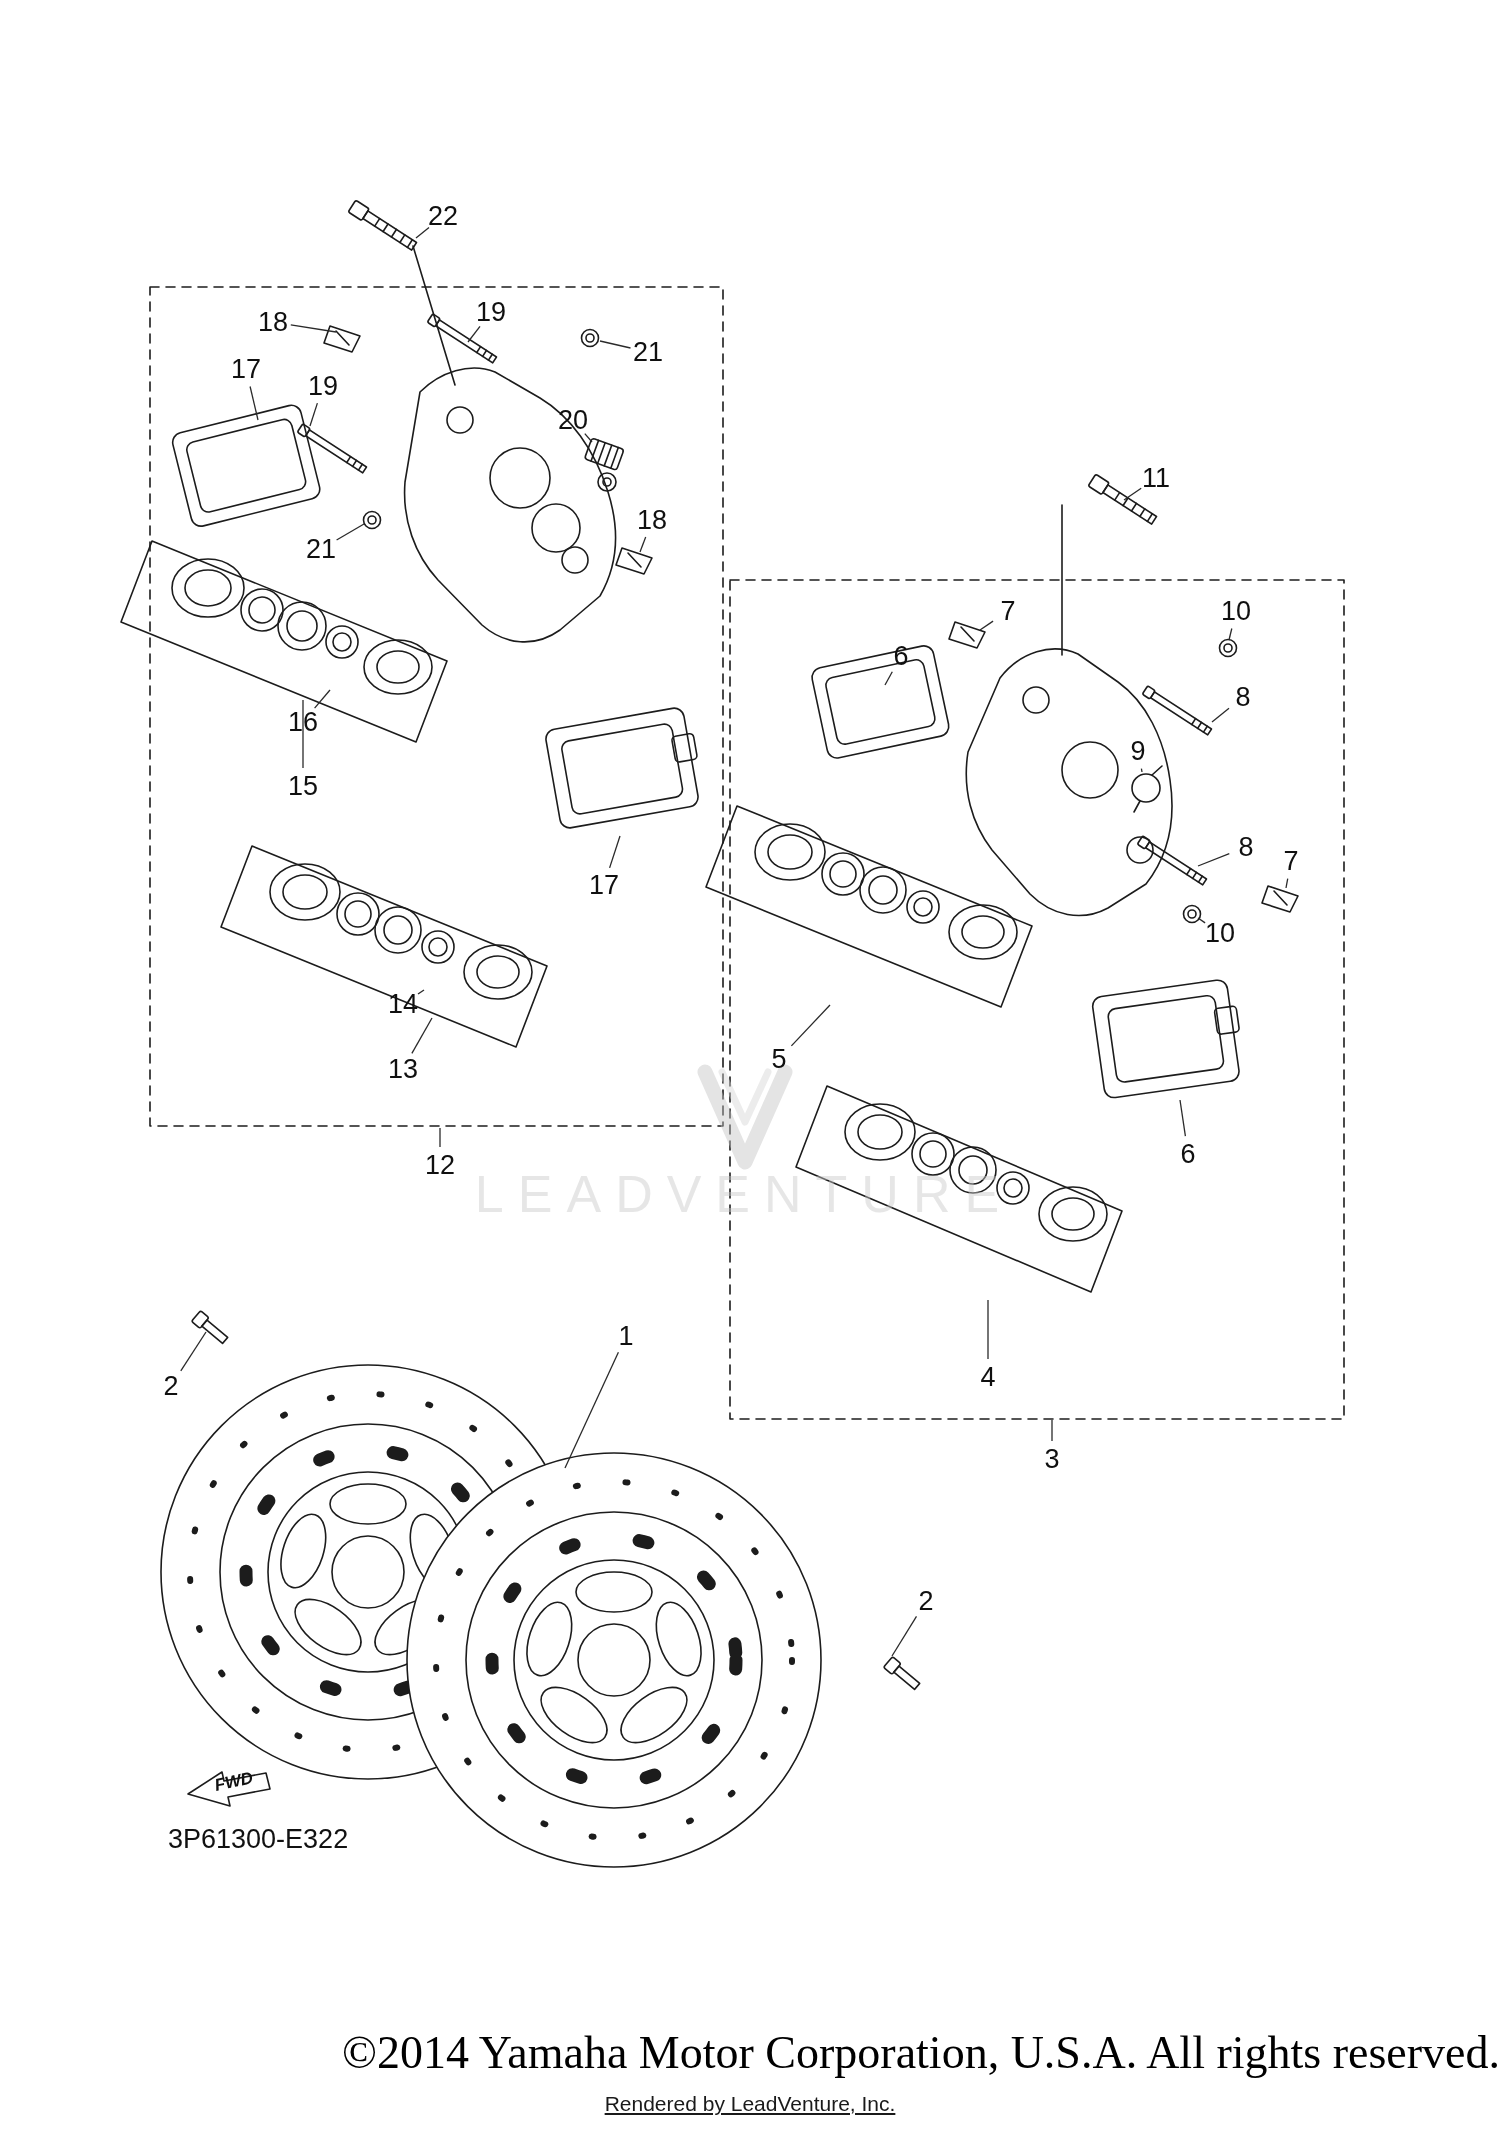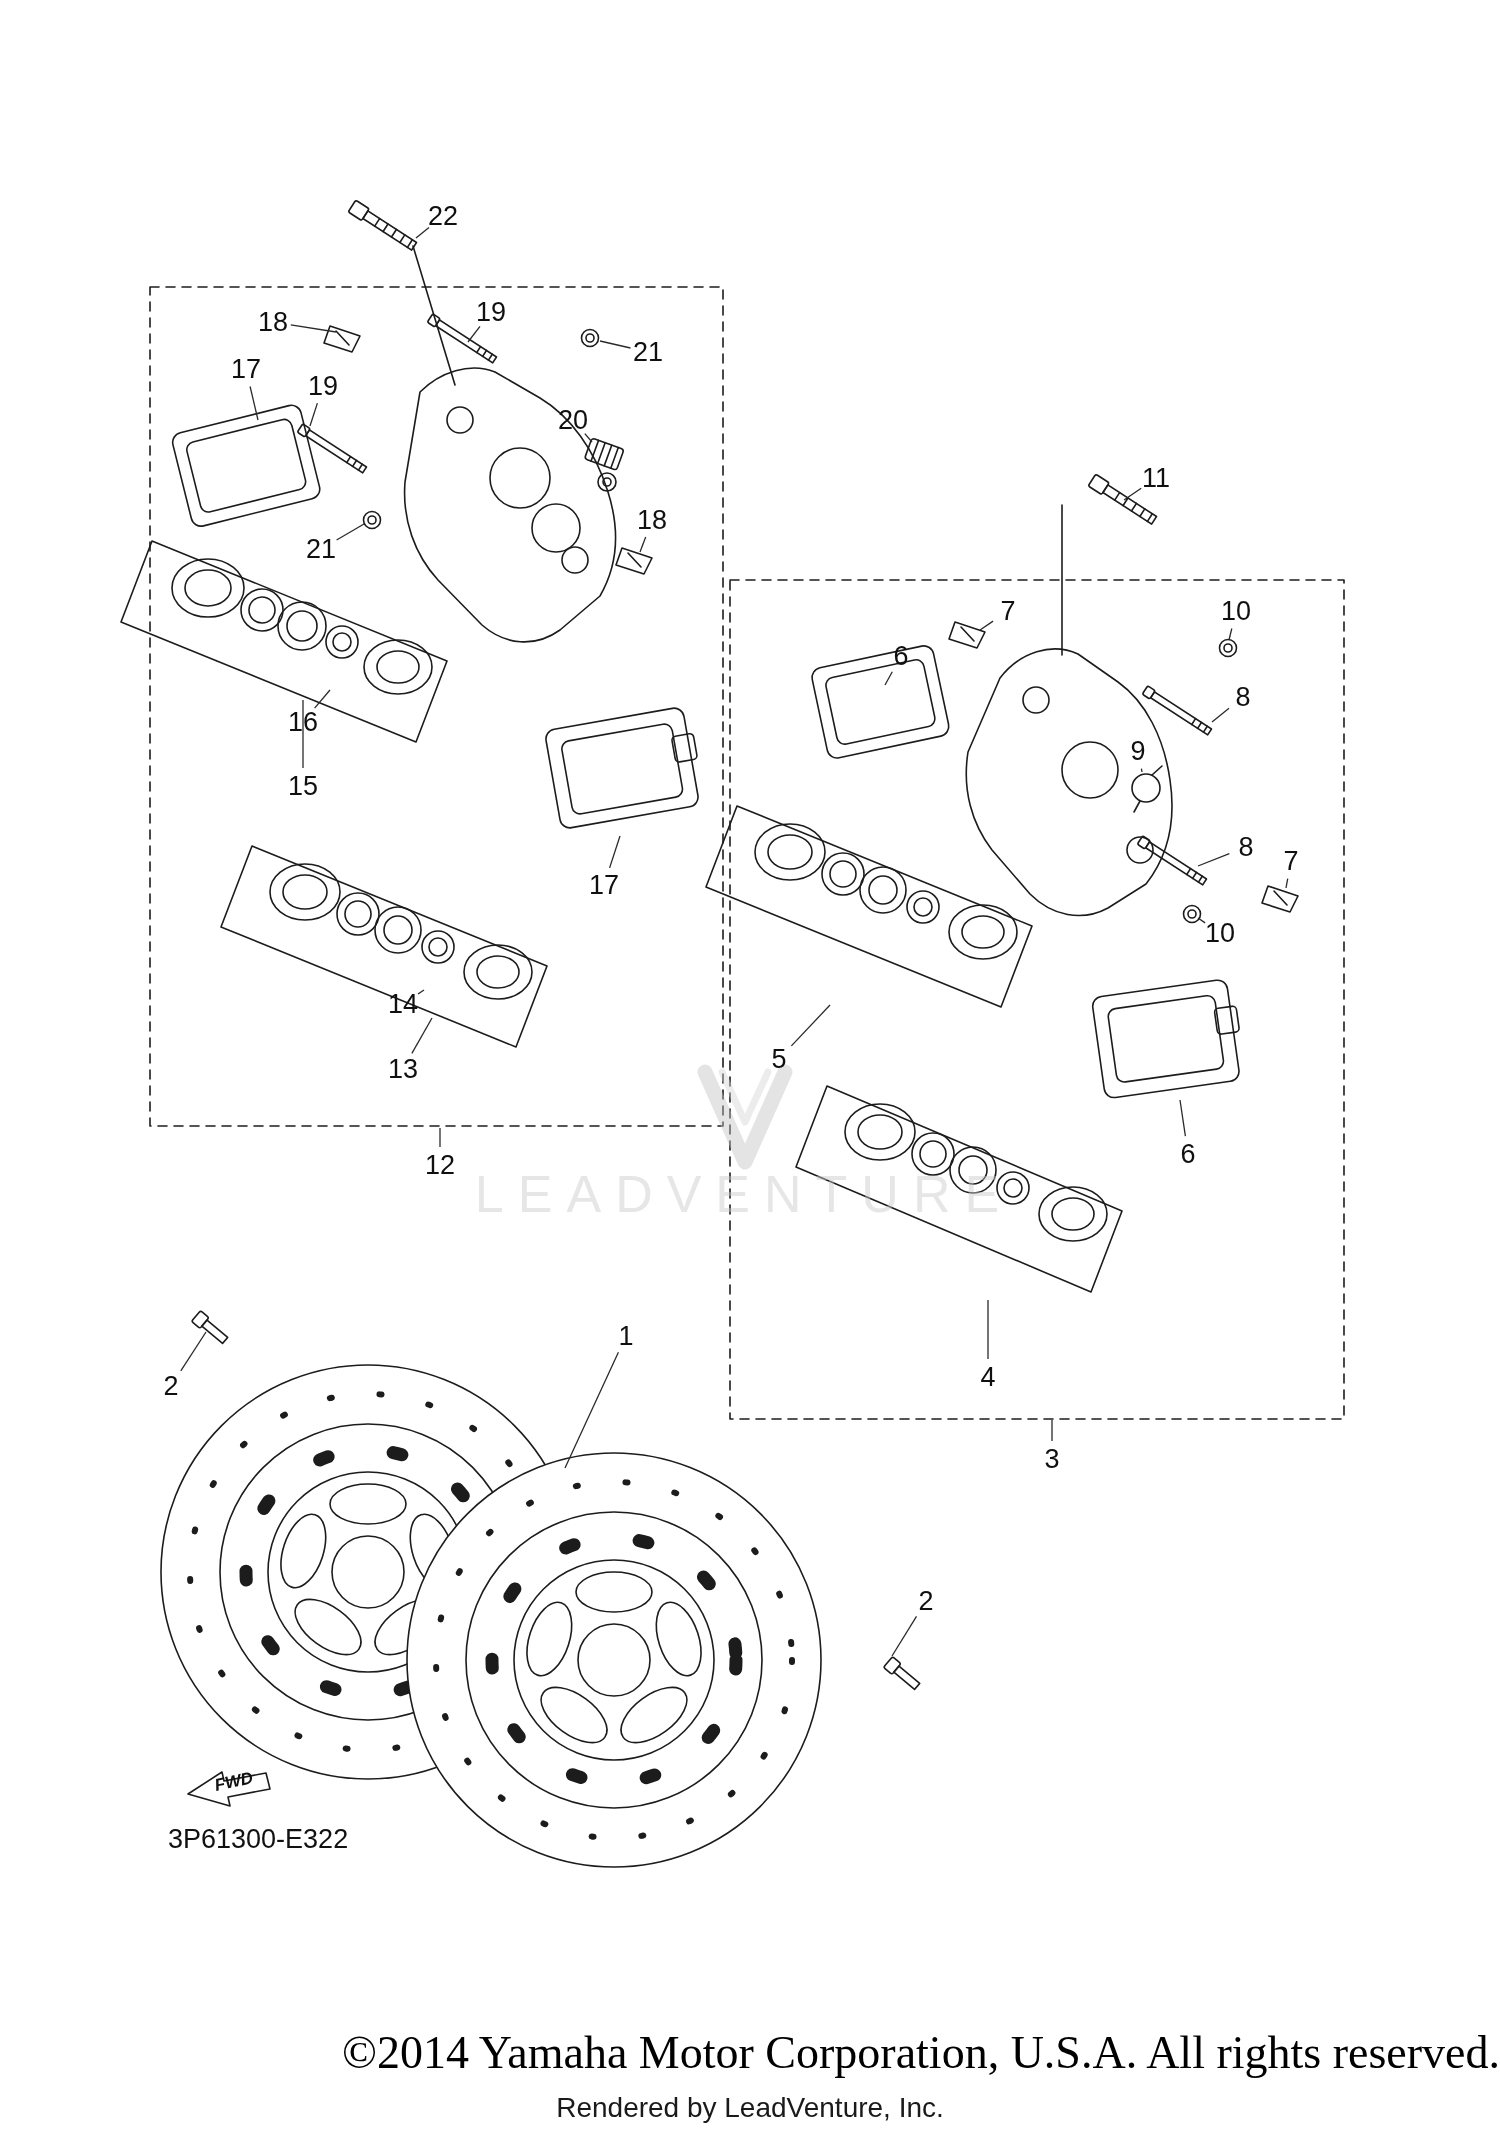--- a/index.html
+++ b/index.html
@@ -12,21 +12,21 @@
                  text-anchor:middle;stroke:none;}
   #callouts line{stroke:#2a2a2a;stroke-width:1.3;}
   .part-code{font-family:"Liberation Sans",sans-serif;font-size:27px;fill:#111;stroke:none;}
   .fwd-text{font-family:"Liberation Sans",sans-serif;font-style:italic;font-weight:bold;
             font-size:17px;fill:#111;stroke:none;}
   .wm-text{font-family:"Liberation Sans",sans-serif;font-size:52px;letter-spacing:14px;
            fill:#c9c9c9;text-anchor:middle;stroke:none;}
   .copyright{position:absolute;top:2026px;left:0;width:100%;text-align:right;
              font-family:"Liberation Serif",serif;font-size:46px;color:#000;white-space:nowrap;}
   .rendered-by{position:absolute;top:2092px;left:0;width:100%;text-align:center;
-               font-family:"Liberation Sans",sans-serif;font-size:28px;color:#1a1a1a;}
+               font-family:"Liberation Sans",sans-serif;font-size:21px;color:#1a1a1a;text-decoration:underline;}
 </style>
 </head>
 <body>
 
 <div id="page">
 
 <svg width="1500" height="2134" viewBox="0 0 1500 2134">
 
   <defs>
     <g id="bolt-lg">

